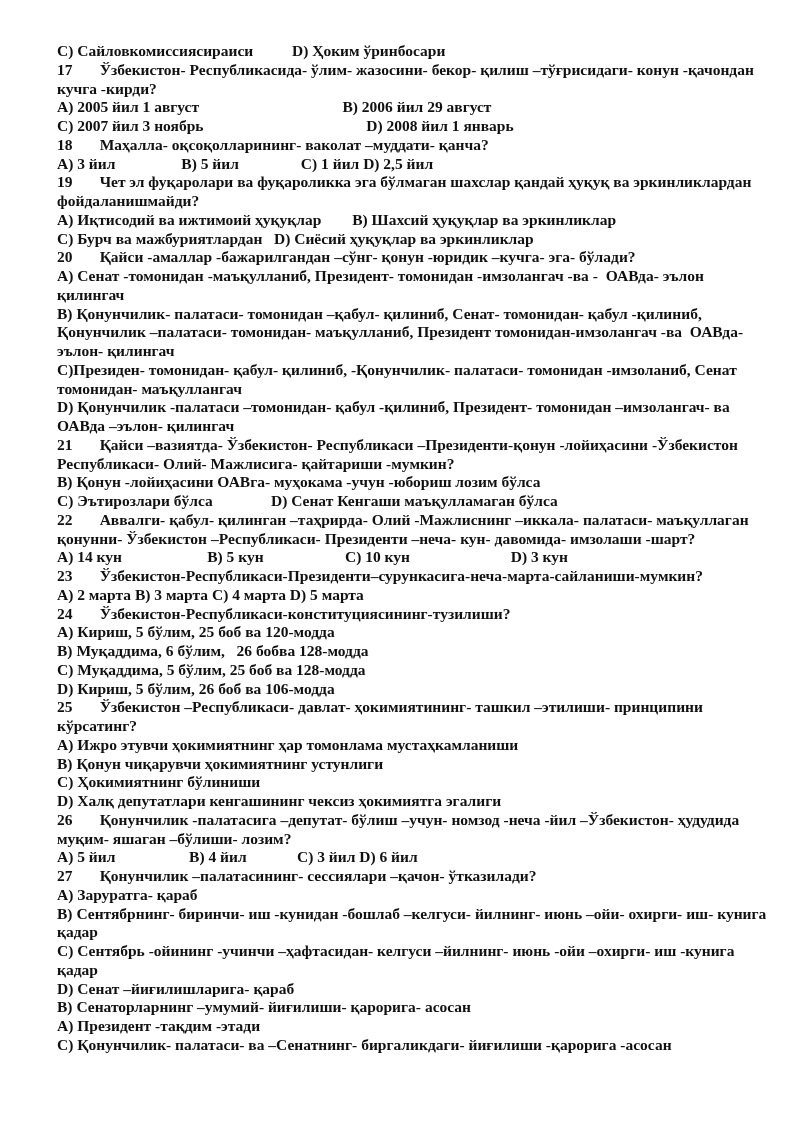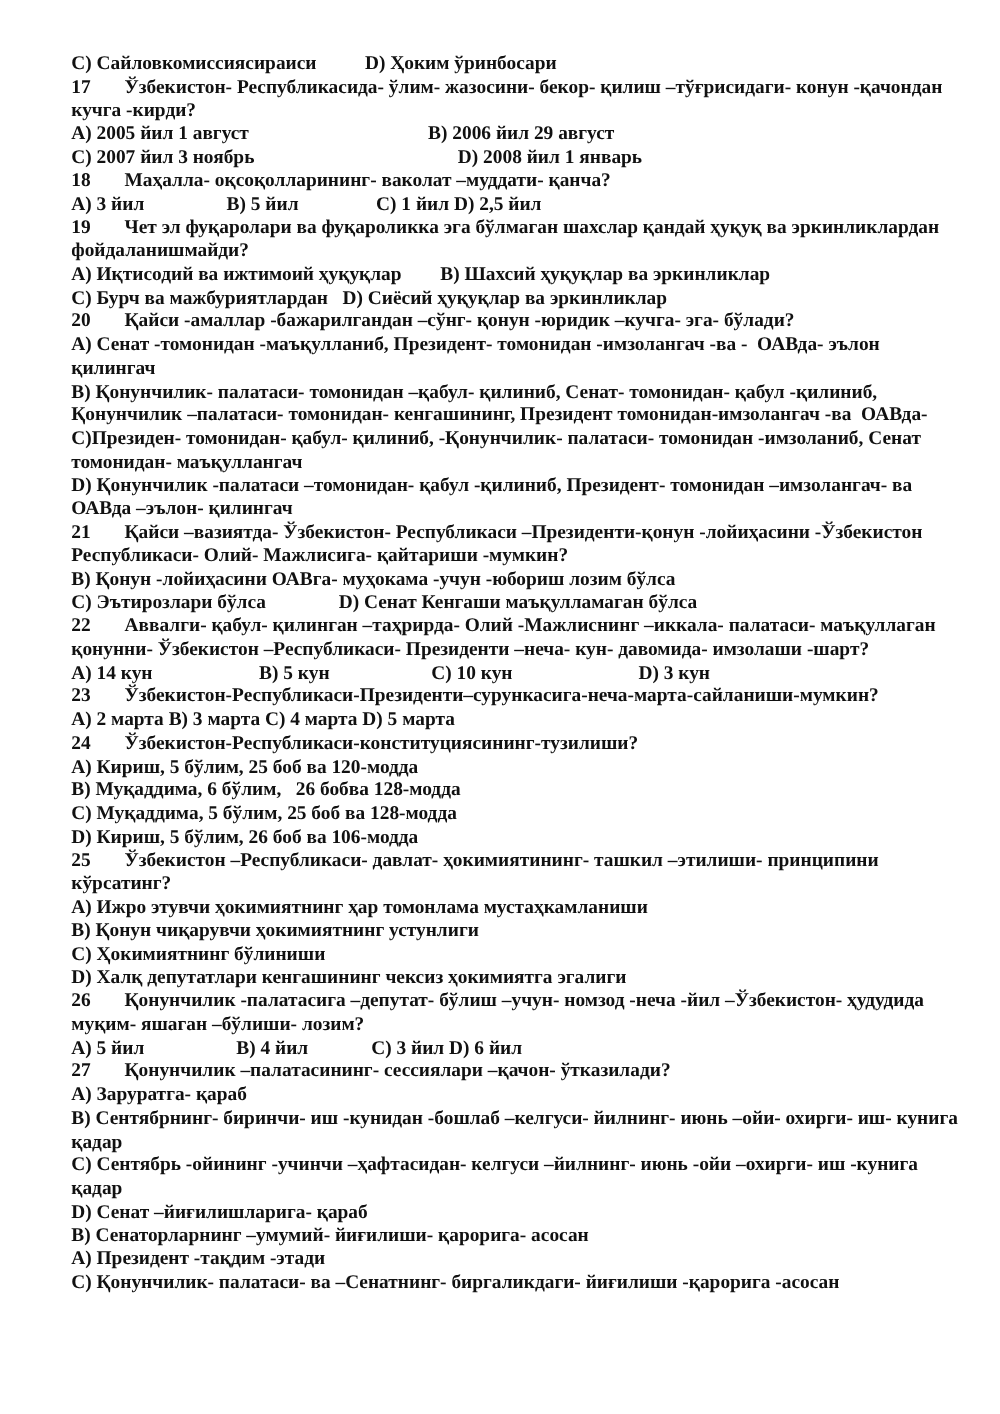--- a/index.html
+++ b/index.html
@@ -43,21 +43,22 @@
       <div class="line">18       Маҳалла- оқсоқолларининг- ваколат –муддати- қанча?</div>
       <div class="line">А) 3 йил                 В) 5 йил                С) 1 йил D) 2,5 йил</div>
       <div class="line">19       Чет эл фуқаролари ва фуқароликка эга бўлмаган шахслар қандай ҳуқуқ ва эркинликлардан</div>
       <div class="line">фойдаланишмайди?</div>
       <div class="line">А) Иқтисодий ва ижтимоий ҳуқуқлар        В) Шахсий ҳуқуқлар ва эркинликлар</div>
       <div class="line">С) Бурч ва мажбуриятлардан   D) Сиёсий ҳуқуқлар ва эркинликлар</div>
       <div class="line">20       Қайси -амаллар -бажарилгандан –сўнг- қонун -юридик –кучга- эга- бўлади?</div>
       <div class="line">А) Сенат -томонидан -маъқулланиб, Президент- томонидан -имзолангач -ва -  ОАВда- эълон</div>
       <div class="line">қилингач</div>
       <div class="line">В) Қонунчилик- палатаси- томонидан –қабул- қилиниб, Сенат- томонидан- қабул -қилиниб,</div>
-      <div class="line">Қонунчилик –палатаси- томонидан- кенгашининг, Президент томонидан-имзолангач -ва  ОАВда-</div>
+      <div class="line">Қонунчилик –палатаси- томонидан- маъқулланиб, Президент томонидан-имзолангач -ва  ОАВда-</div>
+      <div class="line">эълон- қилингач</div>
       <div class="line">С)Президен- томонидан- қабул- қилиниб, -Қонунчилик- палатаси- томонидан -имзоланиб, Сенат</div>
       <div class="line">томонидан- маъқуллангач</div>
       <div class="line">D) Қонунчилик -палатаси –томонидан- қабул -қилиниб, Президент- томонидан –имзолангач- ва</div>
       <div class="line">ОАВда –эълон- қилингач</div>
       <div class="line">21       Қайси –вазиятда- Ўзбекистон- Республикаси –Президенти-қонун -лойиҳасини -Ўзбекистон</div>
       <div class="line">Республикаси- Олий- Мажлисига- қайтариши -мумкин?</div>
       <div class="line">В) Қонун -лойиҳасини ОАВга- муҳокама -учун -юбориш лозим бўлса</div>
       <div class="line">С) Эътирозлари бўлса               D) Сенат Кенгаши маъқулламаган бўлса</div>
       <div class="line">22       Аввалги- қабул- қилинган –таҳрирда- Олий -Мажлиснинг –иккала- палатаси- маъқуллаган</div>
       <div class="line">қонунни- Ўзбекистон –Республикаси- Президенти –неча- кун- давомида- имзолаши -шарт?</div>

